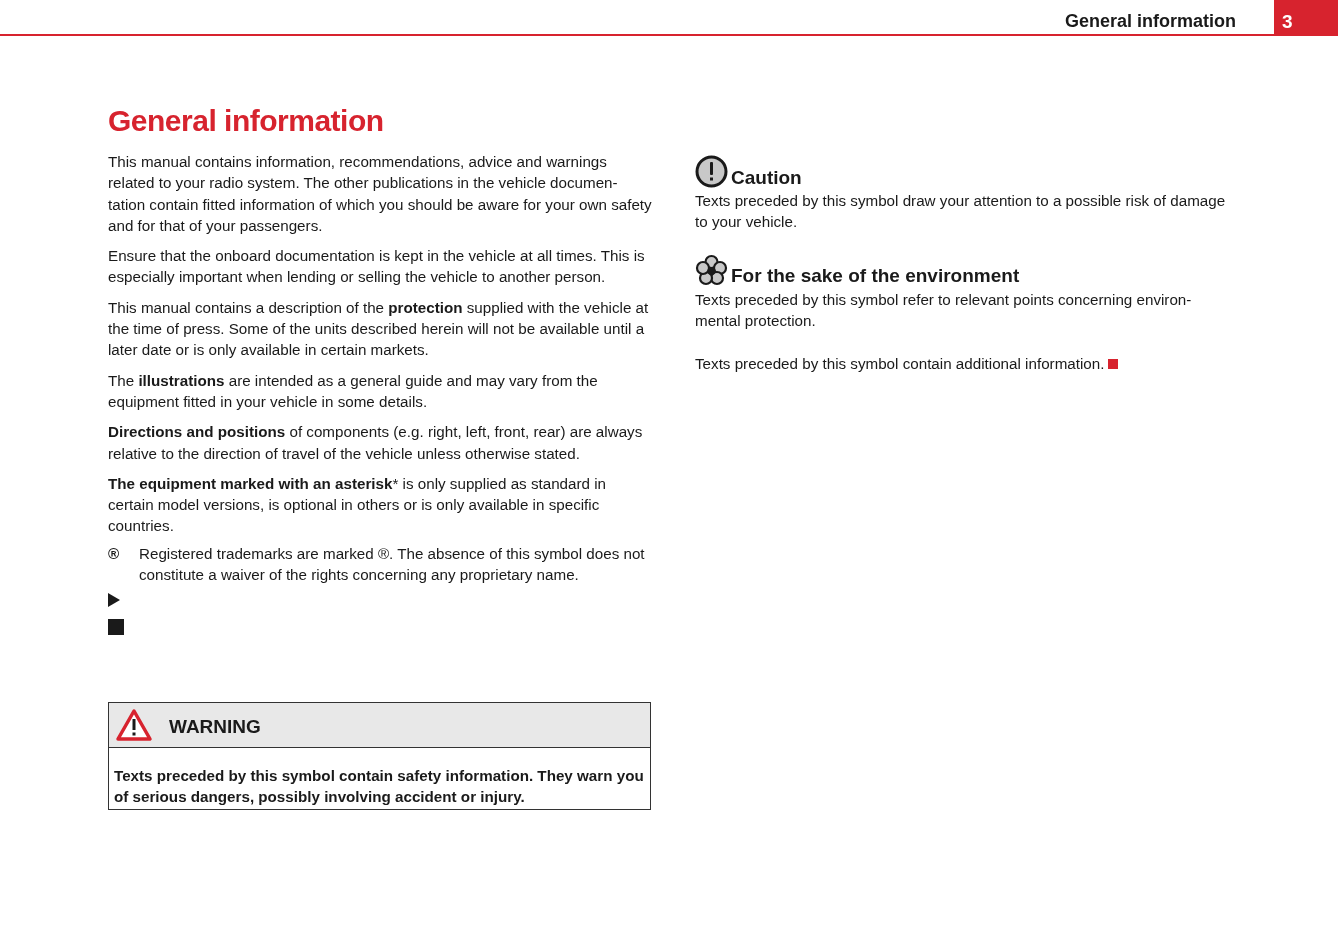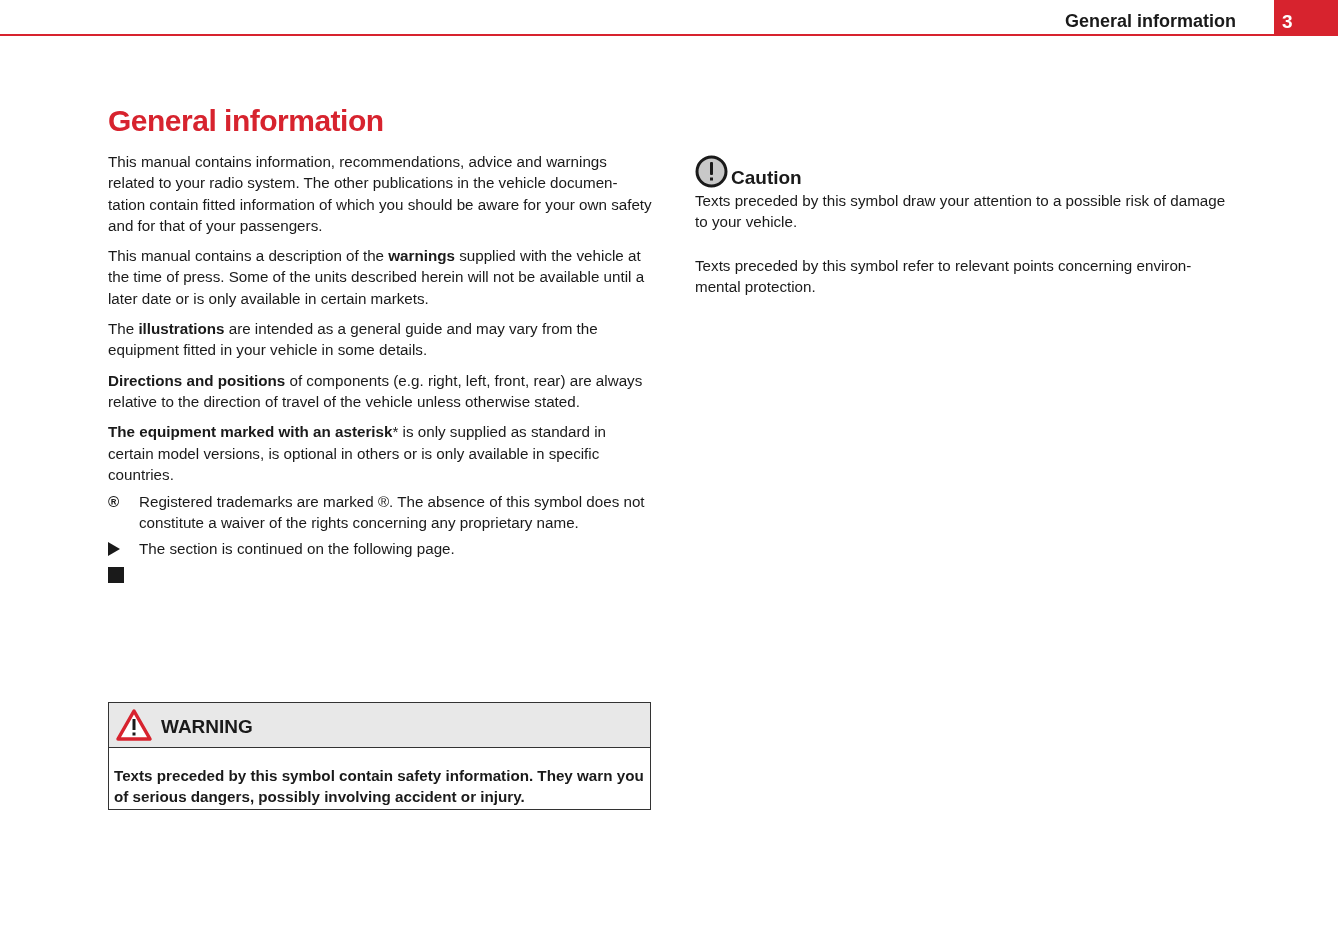--- a/index.html
+++ b/index.html
@@ -13,51 +13,51 @@
   .col-left { position: absolute; left: 108px; top: 151px; width: 545px; font-size: 15.2px; line-height: 21.3px; }
   .col-left p { margin: 0 0 9px 0; }
   b { font-weight: bold; }
   .legend-row { display: flex; align-items: flex-start; margin-bottom: 4px; }
   .legend-sym { width: 31px; flex: none; font-weight: bold; }
   .legend-text { flex: 1; }
   .tri-sym { display: inline-block; width: 0; height: 0; border-top: 7px solid transparent; border-bottom: 7px solid transparent; border-left: 12px solid #1a1a1a; margin-top: 4px; }
   .sq-sym { display: inline-block; width: 16px; height: 16px; background: #1a1a1a; margin-top: 2px; }
   .warning-box { position: absolute; left: 108px; top: 702px; width: 541px; border: 1px solid #333; }
   .warning-head { background: #e8e8e8; height: 44px; border-bottom: 1px solid #333; display: flex; align-items: center; padding-left: 6px; }
-  .warning-title { font-weight: bold; font-size: 19px; margin-left: 8px; margin-top: 4px; text-align: center; }
+  .warning-title { font-weight: bold; font-size: 19px; margin-left: 16px; margin-top: 4px; text-align: center; }
   .warning-body { font-weight: bold; font-size: 15.2px; line-height: 21px; padding: 17px 5px 2px 5px; }
   .col-right { position: absolute; left: 695px; top: 156px; width: 540px; font-size: 15.2px; line-height: 21.3px; }
   .note-block { margin-bottom: 22px; }
   .note-head { display: flex; align-items: flex-end; height: 32px; margin-bottom: 2px; }
   .note-title { font-weight: bold; font-size: 19px; margin-left: 3px; }
   .end-mark { display: inline-block; width: 10px; height: 10px; background: #d7232e; margin-left: 4px; }
 </style>
 </head>
 <body>
 
 <div class="header-line"></div>
 <div class="header-title">General information</div>
 <div class="page-num">3</div>
 
 <div class="h1">General information</div>
 
 <div class="col-left">
   <p>This manual contains information, recommendations, advice and warnings related to your radio system. The other publications in the vehicle documen-tation contain fitted information of which you should be aware for your own safety and for that of your passengers.</p>
-  <p><span>This manual contains a description of the </span><b>warnings</b><span> supplied with the vehicle at the time of press. Some of the units described herein will not be available until a later date or is only available in certain markets.</span></p>
+  <p>Ensure that the onboard documentation is kept in the vehicle at all times. This is especially important when lending or selling the vehicle to another person.</p>
+  <p><span>This manual contains a description of the </span><b>protection</b><span> supplied with the vehicle at the time of press. Some of the units described herein will not be available until a later date or is only available in certain markets.</span></p>
   <p><span>The </span><b>illustrations</b><span> are intended as a general guide and may vary from the equipment fitted in your vehicle in some details.</span></p>
   <p><b>Directions and positions</b><span> of components (e.g. right, left, front, rear) are always relative to the direction of travel of the vehicle unless otherwise stated.</span></p>
   <p style="margin-bottom:6px"><b>The equipment marked with an asterisk</b><span>* is only supplied as standard in certain model versions, is optional in others or is only available in specific countries.</span></p>
 
   <div class="legend-row">
     <span class="legend-sym">®</span>
     <span class="legend-text">Registered trademarks are marked ®. The absence of this symbol does not constitute a waiver of the rights concerning any proprietary name.</span>
   </div>
   <div class="legend-row">
     <span class="legend-sym"><span class="tri-sym"></span></span>
-    <span class="legend-text">The section is continued on the following page.</span>
   </div>
   <div class="legend-row">
     <span class="legend-sym"><span class="sq-sym"></span></span>
   </div>
 </div>
 
 <div class="warning-box">
   <div class="warning-head">
     <svg width="38" height="34" viewBox="0 0 38 34">
       <path d="M19 3 L35 31 L3 31 Z" fill="#fff" stroke="#d7232e" stroke-width="3.5" stroke-linejoin="round"></path>
@@ -76,18 +76,32 @@
         <circle cx="16.5" cy="16.5" r="14.5" fill="#c8c8c8" stroke="#1a1a1a" stroke-width="3"></circle>
         <rect x="15" y="7" width="3" height="13" rx="1" fill="#1a1a1a"></rect>
         <rect x="15" y="22.5" width="3" height="3" fill="#1a1a1a"></rect>
       </svg>
       <span class="note-title">Caution</span>
     </div>
     <div>Texts preceded by this symbol draw your attention to a possible risk of damage to your vehicle.</div>
   </div>
 
   <div class="note-block">
+    <div class="note-head">
+      <svg width="33" height="33" viewBox="0 0 33 33">
+        <g fill="#c8c8c8" stroke="#1a1a1a" stroke-width="2.2">
+          <circle cx="16.5" cy="8" r="6"></circle>
+          <circle cx="25" cy="14" r="6"></circle>
+          <circle cx="22" cy="24" r="6"></circle>
+          <circle cx="11" cy="24" r="6"></circle>
+          <circle cx="8" cy="14" r="6"></circle>
+        </g>
+        <circle cx="16.5" cy="17" r="4" fill="#1a1a1a"></circle>
+      </svg>
+      <span class="note-title">For the sake of the environment</span>
+    </div>
     <div>Texts preceded by this symbol refer to relevant points concerning environ-mental protection.</div>
   </div>
 
   <div class="note-block">
+    <div><span>Texts preceded by this symbol contain additional information.</span><span class="end-mark"></span></div>
   </div>
 </div>
 
 </body></html>

